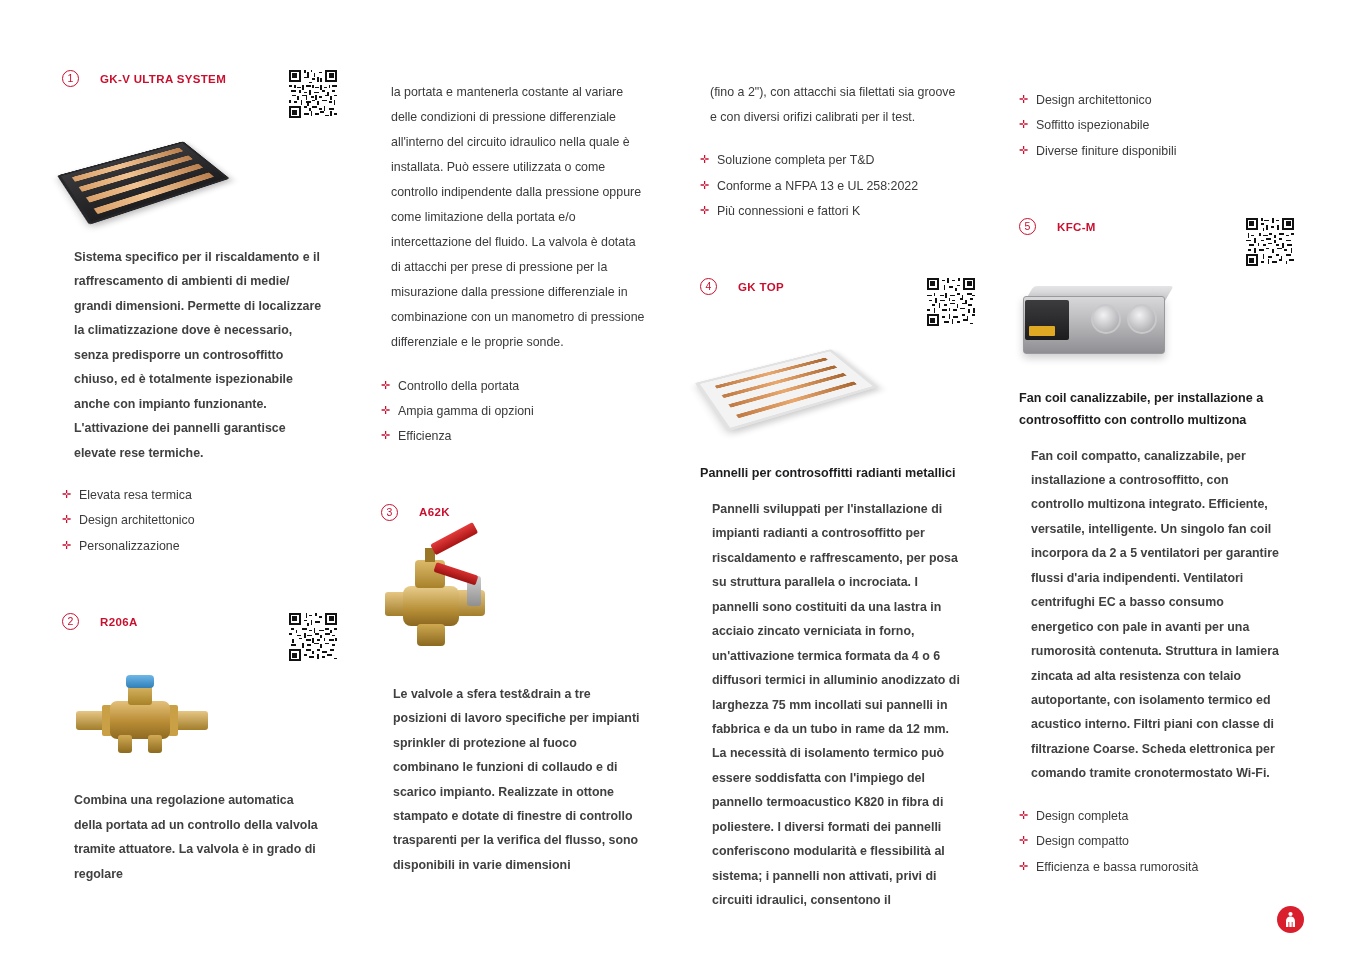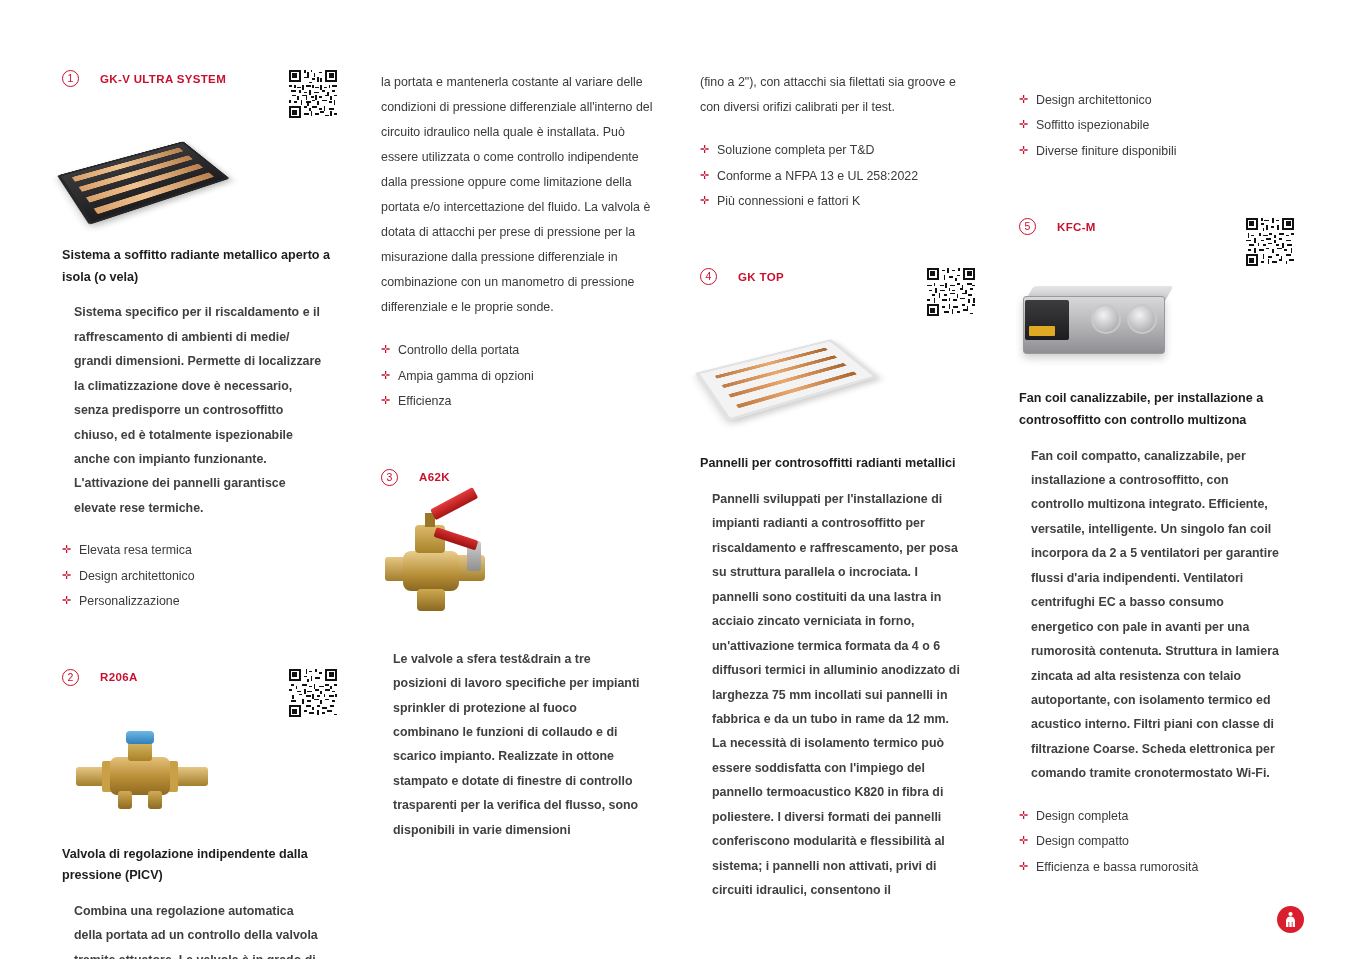--- a/index.html
+++ b/index.html
@@ -174,21 +174,21 @@
     font-size: 12.4px;
     line-height: 1.97;
     color: #404040;
     margin: 12px;
     font-weight: bold;
   }
   .flow-text {
     font-size: 12.4px;
     line-height: 2.02;
     color: #3a3a3c;
-    margin: 0;
+    margin: 10px;
   }
   .bullets {
     list-style: none;
     margin: 18px 0 0 0;
     padding: 0;
   }
   .bullets li {
     font-size: 12.4px;
     line-height: 2.05;
     color: #3a3a3c;
@@ -315,21 +315,20 @@
 
         <div class="img-box">
           <div class="panel-iso">
             <i></i>
               <i></i>
               <i></i>
               <i></i>
           </div>
         </div>
 
-        <p class="prod-title">Sistema a soffitto radiante metallico aperto a isola (o vela)</p>
         <p class="body-text">Sistema specifico per il riscaldamento e il raffrescamento di ambienti di medie/ grandi dimensioni. Permette di localizzare la climatizzazione dove è necessario, senza predisporre un controsoffitto chiuso, ed è totalmente ispezionabile anche con impianto funzionante. L'attivazione dei pannelli garantisce elevate rese termiche.</p>
 
         <ul class="bullets">
           <li><span class="bico">✛</span><span>Elevata resa termica</span></li>
           <li><span class="bico">✛</span><span>Design architettonico</span></li>
           <li><span class="bico">✛</span><span>Personalizzazione</span></li>
         </ul>
       </div>
 
       <div class="spacer-lg"></div>
@@ -422,21 +421,20 @@
             <div class="v2-flange"></div>
               <div class="v2-flange2"></div>
             <div class="v2-body"></div>
             <div class="v2-port"></div>
               <div class="v2-port2"></div>
             <div class="v2-neck"></div>
               <div class="v2-cap"></div>
           </div>
         </div>
 
-        <p class="prod-title">Valvola di regolazione indipendente dalla pressione (PICV)</p>
         <p class="body-text">Combina una regolazione automatica della portata ad un controllo della valvola tramite attuatore. La valvola è in grado di regolare</p>
       </div>
     </div>
 
     <div class="col">
 
       <p class="flow-text">la portata e mantenerla costante al variare delle condizioni di pressione differenziale all'interno del circuito idraulico nella quale è installata. Può essere utilizzata o come controllo indipendente dalla pressione oppure come limitazione della portata e/o intercettazione del fluido. La valvola è dotata di attacchi per prese di pressione per la misurazione dalla pressione differenziale in combinazione con un manometro di pressione differenziale e le proprie sonde.</p>
 
       <ul class="bullets">
         <li><span class="bico">✛</span><span>Controllo della portata</span></li>

